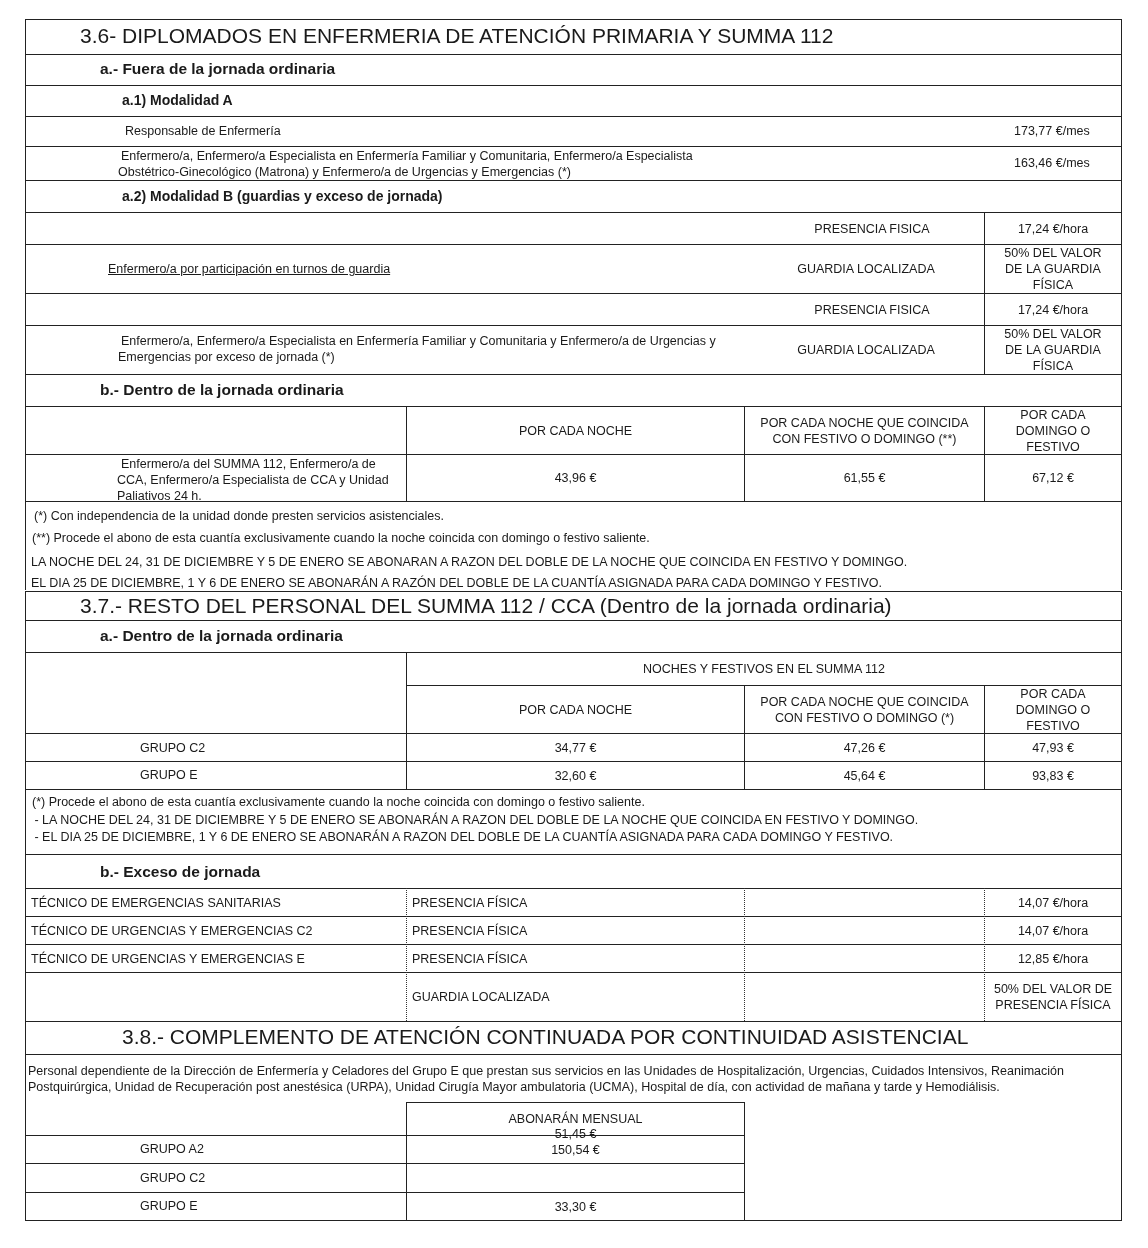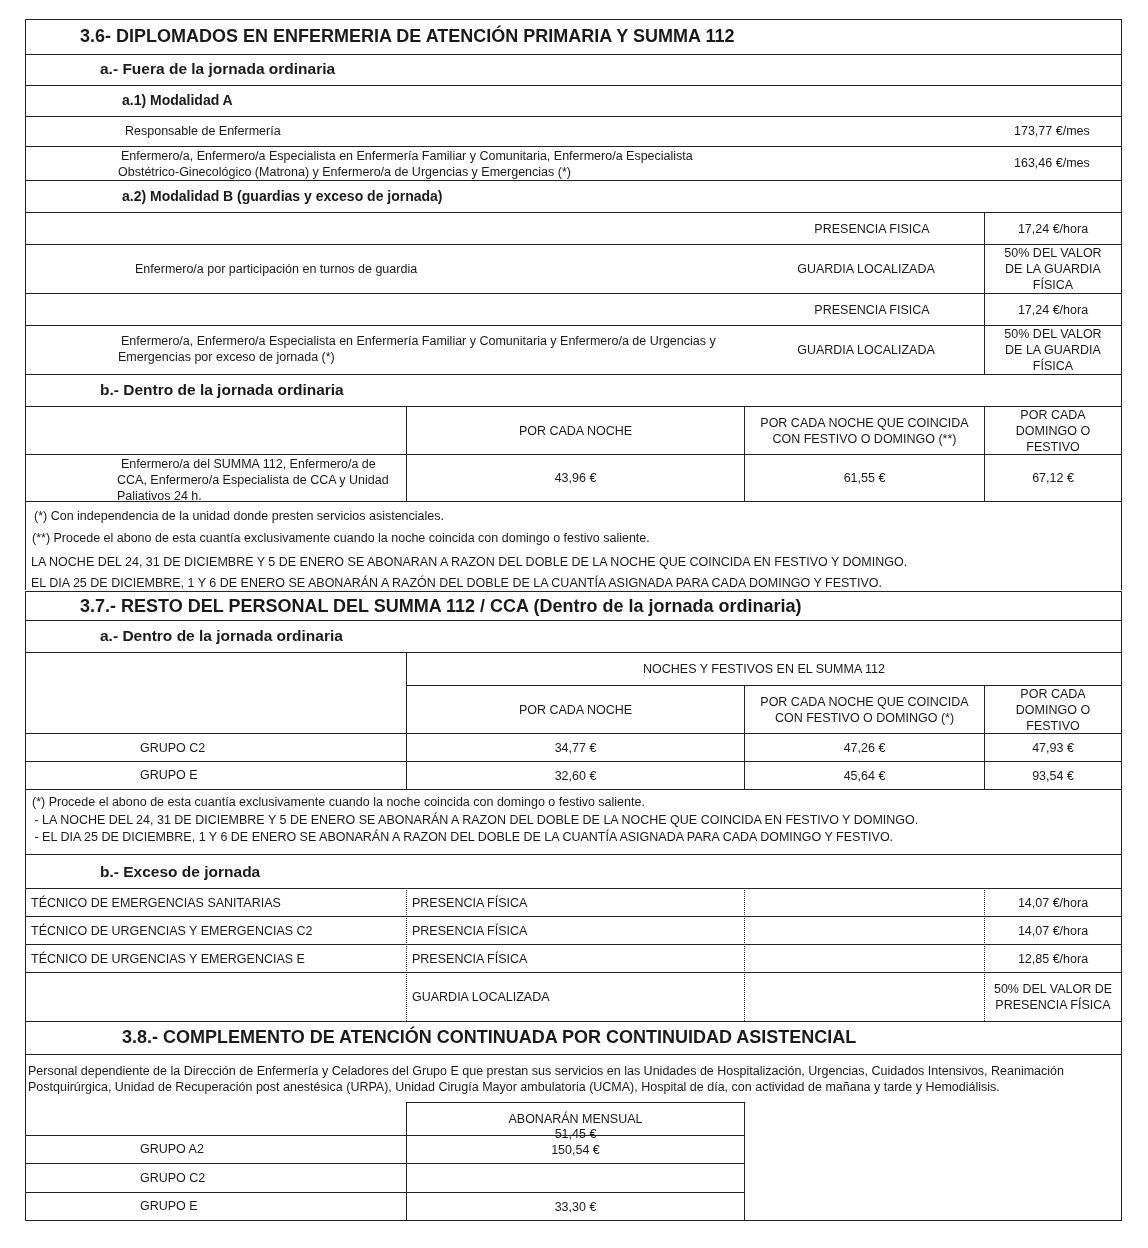--- a/index.html
+++ b/index.html
@@ -1,21 +1,21 @@
 <!DOCTYPE html>
 <html><head>
 <meta charset="utf-8">
 <style>
   html, body { margin:0; padding:0; background:#ffffff; }
   body { width:1148px; height:1248px; position:relative; font-family:"Liberation Sans", sans-serif; color:#1a1a1a; overflow:hidden; }
   .hl { position:absolute; height:0; border-top:1px solid #222; }
   .vl { position:absolute; width:0; border-left:1px solid #222; }
   .vd { position:absolute; width:0; border-left:1px dotted #333; }
   .t { position:absolute; font-size:12.5px; line-height:16px; white-space:nowrap; }
-  .h1 { font-weight:bold; font-size:18px; }
+  .h1 { font-weight:normal; font-size:21px; }
   .h2 { font-weight:bold; font-size:15.5px; }
   .h3 { font-weight:bold; font-size:14px; }
   .cell { position:absolute; display:flex; align-items:center; justify-content:center; text-align:center; font-size:12.5px; line-height:16px; box-sizing:border-box; }
 </style>
 </head>
 <body>
 
 <div>
 
   <div class="vl" style="left:25px;top:19px;height:571px;"></div>
@@ -45,21 +45,21 @@
   <div class="t" style="left:121px;top:148px;">Enfermero/a, Enfermero/a Especialista en Enfermería Familiar y Comunitaria, Enfermero/a Especialista</div>
   <div class="t" style="left:118px;top:164px;">Obstétrico-Ginecológico (Matrona) y Enfermero/a de Urgencias y Emergencias (*)</div>
   <div class="t" style="left:1014px;top:155px;">163,46 €/mes</div>
 
   <div class="t h3" style="left:122px;top:188px;">a.2) Modalidad B (guardias y exceso de jornada)</div>
 
   <div class="vl" style="left:984px;top:212px;height:162px;"></div>
 
   <div class="cell" style="left:760px;top:213px;width:224px;height:31px;">PRESENCIA FISICA</div>
   <div class="cell" style="left:985px;top:213px;width:136px;height:31px;">17,24 €/hora</div>
-  <div class="t" style="left:135px;top:261px;">Enfermero/a por participación en turnos de guardia</div>
+  <div class="t" style="left:108px;top:261px;text-decoration:underline;">Enfermero/a por participación en turnos de guardia</div>
   <div class="cell" style="left:760px;top:245px;width:212px;height:48px;">GUARDIA LOCALIZADA</div>
   <div class="cell" style="left:985px;top:245px;width:136px;height:48px;flex-direction:column;">
     <span>50% DEL VALOR</span>
     <span>DE LA GUARDIA</span>
     <span>FÍSICA</span>
   </div>
 
   <div class="cell" style="left:760px;top:294px;width:224px;height:31px;">PRESENCIA FISICA</div>
   <div class="cell" style="left:985px;top:294px;width:136px;height:31px;">17,24 €/hora</div>
   <div class="t" style="left:121px;top:333px;">Enfermero/a, Enfermero/a Especialista en Enfermería Familiar y Comunitaria y Enfermero/a de Urgencias y</div>
@@ -137,21 +137,21 @@
   </div>
 
   <div class="t" style="left:140px;top:740px;">GRUPO C2</div>
   <div class="cell" style="left:407px;top:734px;width:337px;height:27px;">34,77 €</div>
   <div class="cell" style="left:745px;top:734px;width:239px;height:27px;">47,26 €</div>
   <div class="cell" style="left:985px;top:734px;width:136px;height:27px;">47,93 €</div>
 
   <div class="t" style="left:140px;top:767px;">GRUPO E</div>
   <div class="cell" style="left:407px;top:762px;width:337px;height:27px;">32,60 €</div>
   <div class="cell" style="left:745px;top:762px;width:239px;height:27px;">45,64 €</div>
-  <div class="cell" style="left:985px;top:762px;width:136px;height:27px;">93,54 €</div>
+  <div class="cell" style="left:985px;top:762px;width:136px;height:27px;">93,83 €</div>
 
   <div class="t" style="left:32px;top:794px;">(*) Procede el abono de esta cuantía exclusivamente cuando la noche coincida con domingo o festivo saliente.</div>
   <div class="t" style="left:31px;top:812px;white-space:pre;"> - LA NOCHE DEL 24, 31 DE DICIEMBRE Y 5 DE ENERO SE ABONARÁN A RAZON DEL DOBLE DE LA NOCHE QUE COINCIDA EN FESTIVO Y DOMINGO.</div>
   <div class="t" style="left:31px;top:829px;white-space:pre;"> - EL DIA 25 DE DICIEMBRE, 1 Y 6 DE ENERO SE ABONARÁN A RAZON DEL DOBLE DE LA CUANTÍA ASIGNADA PARA CADA DOMINGO Y FESTIVO.</div>
 
   <div class="t h2" style="left:100px;top:864px;">b.- Exceso de jornada</div>
 
   <div class="vd" style="left:406px;top:888px;height:133px;"></div>
   <div class="vd" style="left:744px;top:888px;height:133px;"></div>
   <div class="vd" style="left:984px;top:888px;height:133px;"></div>

